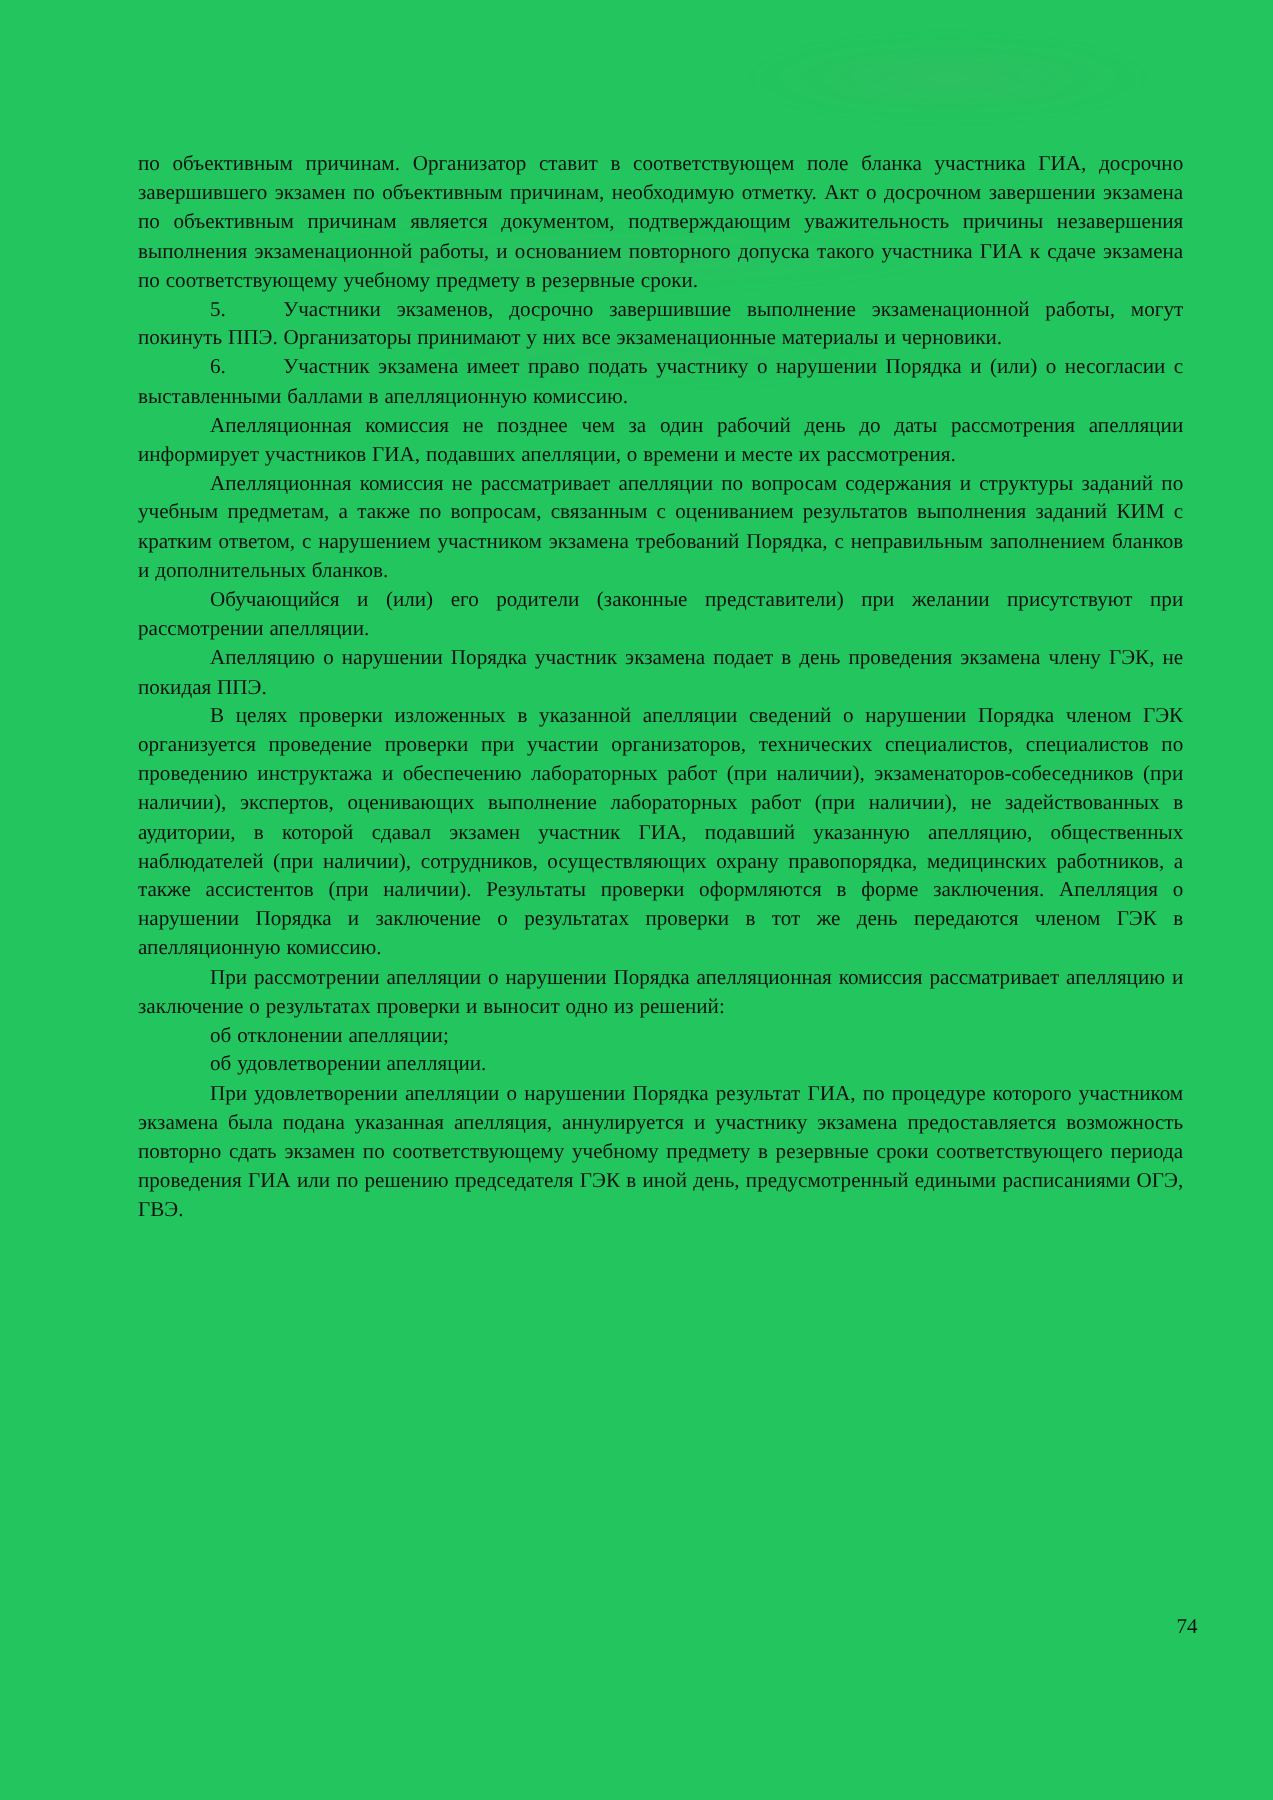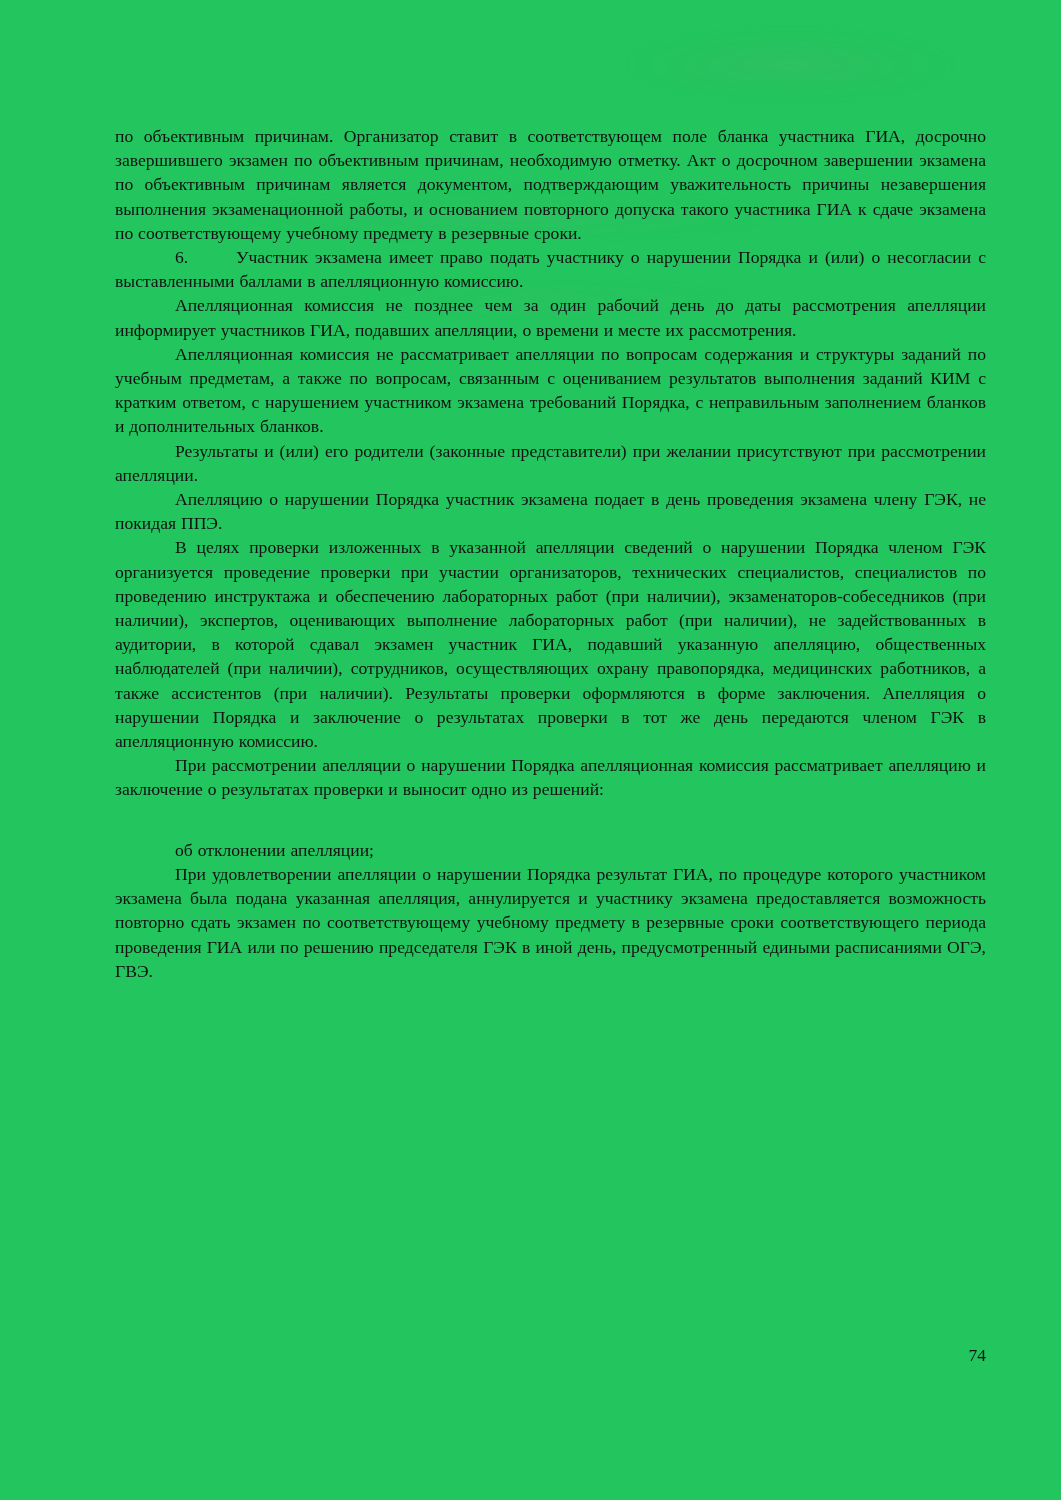--- a/index.html
+++ b/index.html
@@ -48,60 +48,62 @@
     line-height: 24.2px;
     word-spacing: 0.5px;
   }
   .continuation { text-indent: 0; }
   .num {
     display: inline-block;
     width: 61px;
     text-indent: 0;
   }
   .bold { font-weight: 400; }
-  .list { text-align: left; margin-top: 36px; }
+  .list { text-align: left; }
   .page-number {
     position: absolute;
     top: 1345px;
-    left: 115px;
+    left: 127px;
     width: 871px;
     text-align: right;
     font-size: 17.5px;
   }
 </style>
 </head>
 <body>
 
 <div class="page">
 
   <div class="scan-artifact smudge-a"></div>
   <div class="scan-artifact smudge-b"></div>
   <div class="scan-artifact smudge-c"></div>
 
   <main class="text-block">
 
     <p class="para continuation">по объективным причинам. Организатор ставит в соответствующем поле бланка участника ГИА, досрочно завершившего экзамен по объективным причинам, необходимую отметку. Акт о досрочном завершении экзамена по объективным причинам является документом, подтверждающим уважительность причины незавершения выполнения экзаменационной работы, и основанием повторного допуска такого участника ГИА к сдаче экзамена по соответствующему учебному предмету в резервные сроки.</p>
 
+    <p class="para numbered"><span class="num">5.</span><span>Участники экзаменов, досрочно завершившие выполнение экзаменационной работы, могут покинуть ППЭ. Организаторы принимают у них все экзаменационные материалы и черновики.</span></p>
 
     <p class="para numbered"><span class="num">6.</span><span>Участник экзамена имеет право подать участнику о нарушении Порядка и (или) о несогласии с выставленными баллами в апелляционную комиссию.</span></p>
 
     <p class="para">Апелляционная комиссия не позднее чем за один рабочий день до даты рассмотрения апелляции информирует участников ГИА, подавших апелляции, о времени и месте их рассмотрения.</p>
 
     <p class="para">Апелляционная комиссия не рассматривает апелляции по вопросам содержания и структуры заданий по учебным предметам, а также по вопросам, связанным с оцениванием результатов выполнения заданий КИМ с кратким ответом, с нарушением участником экзамена требований Порядка, с неправильным заполнением бланков и дополнительных бланков.</p>
 
-    <p class="para">Результаты и (или) его родители (законные представители) при желании присутствуют при рассмотрении апелляции.</p>
+    <p class="para">Обучающийся и (или) его родители (законные представители) при желании присутствуют при рассмотрении апелляции.</p>
 
     <p class="para bold">Апелляцию о нарушении Порядка участник экзамена подает в день проведения экзамена члену ГЭК, не покидая ППЭ.</p>
 
     <p class="para">В целях проверки изложенных в указанной апелляции сведений о нарушении Порядка членом ГЭК организуется проведение проверки при участии организаторов, технических специалистов, специалистов по проведению инструктажа и обеспечению лабораторных работ (при наличии), экзаменаторов-собеседников (при наличии), экспертов, оценивающих выполнение лабораторных работ (при наличии), не задействованных в аудитории, в которой сдавал экзамен участник ГИА, подавший указанную апелляцию, общественных наблюдателей (при наличии), сотрудников, осуществляющих охрану правопорядка, медицинских работников, а также ассистентов (при наличии). Результаты проверки оформляются в форме заключения. Апелляция о нарушении Порядка и заключение о результатах проверки в тот же день передаются членом ГЭК в апелляционную комиссию.</p>
 
     <p class="para">При рассмотрении апелляции о нарушении Порядка апелляционная комиссия рассматривает апелляцию и заключение о результатах проверки и выносит одно из решений:</p>
 
     <p class="para list">об отклонении апелляции;</p>
 
+    <p class="para list">об удовлетворении апелляции.</p>
 
     <p class="para">При удовлетворении апелляции о нарушении Порядка результат ГИА, по процедуре которого участником экзамена была подана указанная апелляция, аннулируется и участнику экзамена предоставляется возможность повторно сдать экзамен по соответствующему учебному предмету в резервные сроки соответствующего периода проведения ГИА или по решению председателя ГЭК в иной день, предусмотренный едиными расписаниями ОГЭ, ГВЭ.</p>
 
 
   </main>
 
   <div class="page-number">74</div>
 
 </div>
 

